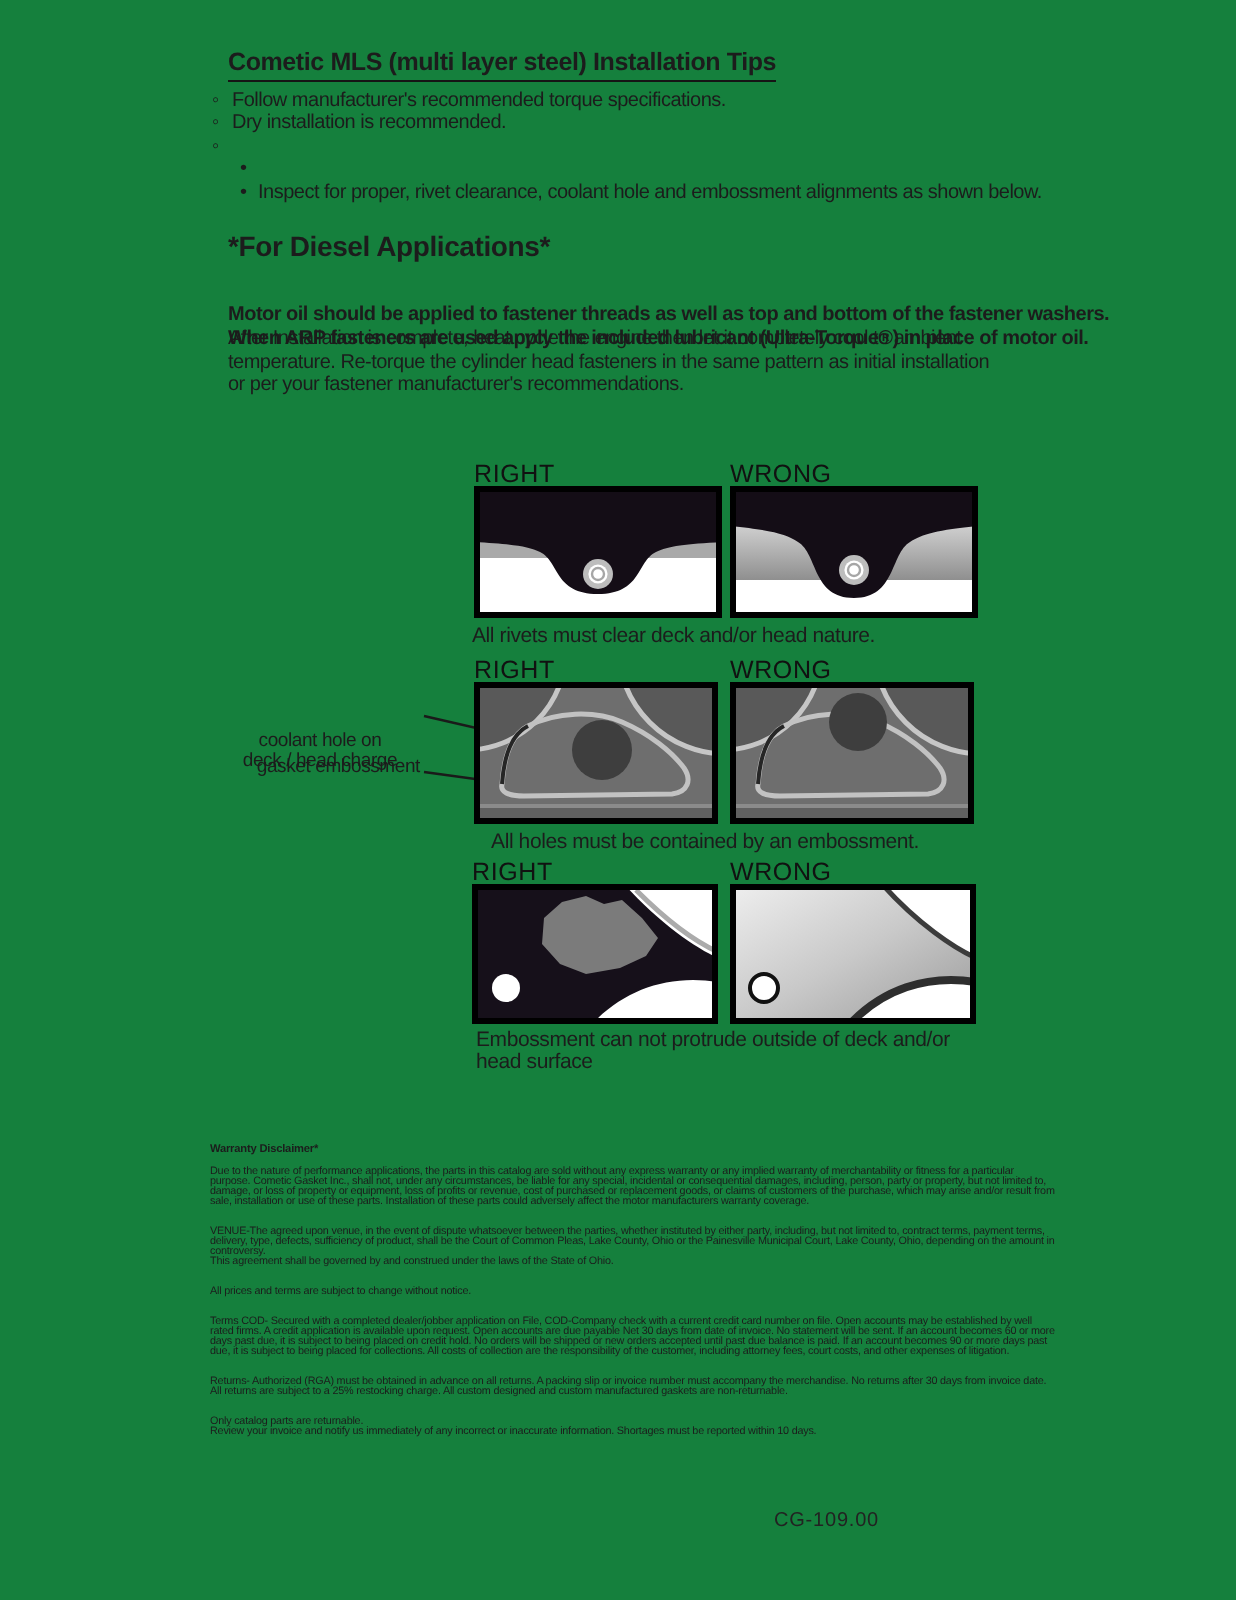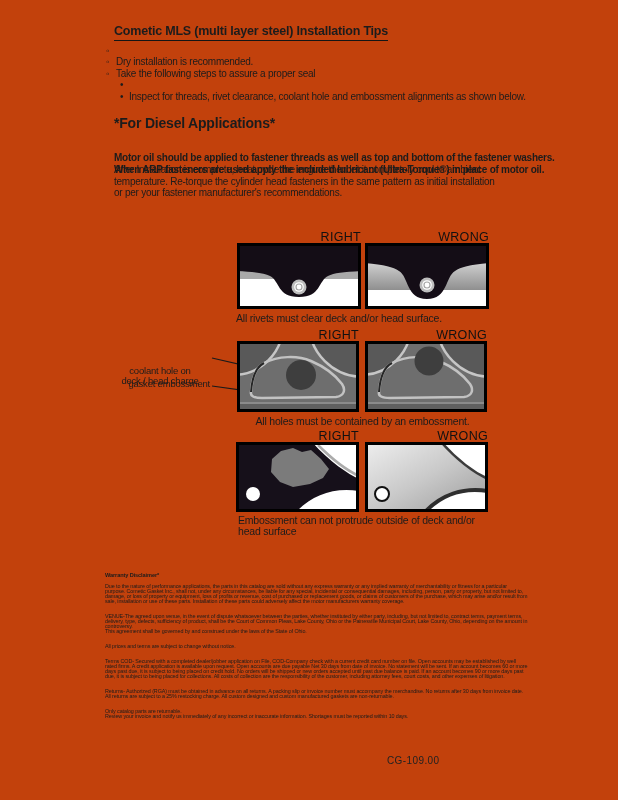--- a/index.html
+++ b/index.html
@@ -1,35 +1,35 @@
 <!DOCTYPE html>
 <html><head>
 <meta charset="utf-8">
 <style>
   html,body{margin:0;padding:0;background:#e8e8e8;}
-  .stage{position:relative;width:618px;height:800px;background:#c2410c;
+  .stage{position:relative;width:618px;height:800px;background:#15803d;
          font-family:"Liberation Sans",sans-serif;color:#1c1c1c;overflow:hidden;margin:0 auto;}
   .abs{position:absolute;}
 
   .title{left:114px;top:24px;font-size:12.5px;font-weight:bold;letter-spacing:-0.2px;
          border-bottom:1.5px solid #151515;padding-bottom:1.5px;}
 
   .tips{left:106px;top:45px;font-size:10px;line-height:11.4px;letter-spacing:-0.25px;width:440px;}
   .brow{display:flex;align-items:flex-start;}
   .bm{flex:0 0 10px;width:10px;font-size:10px;}
   .sub{margin-left:14px;}
   .sub .bm{flex:0 0 9px;width:9px;}
 
   .diesel-h{left:114px;top:115px;font-size:14px;font-weight:bold;letter-spacing:-0.2px;}
   .body-p{font-size:10px;line-height:11.5px;letter-spacing:-0.25px;white-space:pre-line;width:450px;}
   .p1{left:114px;top:152px;font-weight:bold;}
   .p2{left:114px;top:164px;}
   .note{left:114px;top:205px;}
 
-  .dg-label{font-size:12.5px;letter-spacing:0.3px;text-align:right;color:#111111;}
+  .dg-label{font-size:12.5px;letter-spacing:0.3px;text-align:left;color:#111111;}
   .caption{font-size:10.5px;letter-spacing:-0.2px;}
   .sidelabel{font-size:9.5px;line-height:10.2px;letter-spacing:-0.2px;text-align:right;}
 
   .panel{display:block;}
 
   .disc{left:105px;top:573px;width:423px;font-size:5.4px;line-height:5px;letter-spacing:-0.1px;}
   .disc h4{font-size:5.6px;margin:0 0 6px 0;}
   .disc p{margin:0 0 10px 0;white-space:pre-line;}
 
   .code{left:387px;top:755px;font-size:10px;letter-spacing:0.4px;color:#222222;}
@@ -37,35 +37,35 @@
 </head>
 <body>
 
 <div class="stage">
 
   <div class="abs title">Cometic MLS (multi layer steel) Installation Tips</div>
 
   <div class="abs tips">
     <div class="brow">
       <span class="bm">◦</span>
+      <span>Follow manufacturer's recommended torque specifications.</span>
     </div>
     <div class="brow">
       <span class="bm">◦</span>
       <span>Dry installation is recommended.</span>
     </div>
     <div class="brow">
       <span class="bm">◦</span>
-      <span>Take the following steps to assure a proper seal</span>
     </div>
     <div class="brow sub">
       <span class="bm">•</span>
     </div>
     <div class="brow sub">
       <span class="bm">•</span>
-      <span>Inspect for threads, rivet clearance, coolant hole and embossment alignments as shown below.</span>
+      <span>Inspect for proper, rivet clearance, coolant hole and embossment alignments as shown below.</span>
     </div>
   </div>
 
   <div class="abs diesel-h">*For Diesel Applications*</div>
   <div class="abs body-p p1">Motor oil should be applied to fastener threads as well as top and bottom of the fastener washers.
 When ARP fasteners are used apply the included lubricant (Ultra-Torque®) in place of motor oil.</div>
   <div class="abs body-p p2">After Installation is complete, heat cycle the engine then let it completely cool to ambient
 temperature. Re-torque the cylinder head fasteners in the same pattern as initial installation
 or per your fastener manufacturer's recommendations.</div>
 
@@ -92,21 +92,21 @@
       </defs>
       <rect width="124" height="66" fill="#ffffff"></rect>
       <rect x="0" y="20" width="124" height="27" fill="url(#dg1)"></rect>
       <path d="M0,0 H124 V20 C104,22 96,24 90,28 C80,34 83,56 62,56 C41,56 44,34 34,28 C28,24 20,22 0,20 Z" fill="#140d16"></path>
       <circle cx="62" cy="42" r="7.5" fill="#bdbdbd"></circle>
       <circle cx="62" cy="42" r="4.8" fill="#ffffff"></circle>
       <circle cx="62" cy="42" r="3" fill="none" stroke="#a6a6a6" stroke-width="1.2"></circle>
       <rect x="1.5" y="1.5" width="121" height="63" fill="none" stroke="#000000" stroke-width="3"></rect>
     </svg>
 
-    <div class="abs caption" style="left:236px;top:312px;">All rivets must clear deck and/or head surface.</div>
+    <div class="abs caption" style="left:236px;top:312px;">All rivets must clear deck and/or head nature.</div>
   </div>
 
   <div>
     <div class="abs dg-label" style="left:237px;top:328px;width:122px;">RIGHT</div>
     <div class="abs dg-label" style="left:365px;top:328px;width:122px;">WRONG</div>
 
     <div class="abs sidelabel" style="left:110px;top:366px;width:100px;text-align:center;">
       <div>coolant hole on</div>
       <div>deck / head charge</div>
     </div>
@@ -134,21 +134,21 @@
       <circle cx="-4" cy="-16" r="50" fill="#595959" stroke="#c6c6c6" stroke-width="2.5"></circle>
       <circle cx="126" cy="-18" r="54" fill="#595959" stroke="#c6c6c6" stroke-width="2.5"></circle>
       <rect x="0" y="61" width="122" height="2" fill="#8b8b8b"></rect>
       <rect x="0" y="63" width="122" height="8" fill="#606060"></rect>
       <path d="M14,51 C15,37 19,26 27,22 C41,15 60,14 74,20 C88,26 99,35 105,43 C109,49 107,55 99,56 L25,57 C17,57 13,55 14,51 Z" fill="none" stroke="#c2c2c2" stroke-width="2.5"></path>
       <path d="M14,51 C15,37 19,26 27,22" fill="none" stroke="#262626" stroke-width="2"></path>
       <circle cx="64" cy="20" r="14.5" fill="#3e3e3e"></circle>
       <rect x="1.5" y="1.5" width="119" height="68" fill="none" stroke="#000000" stroke-width="3"></rect>
     </svg>
 
-    <div class="abs caption" style="left:237px;top:415px;width:251px;text-align:center;">All holes must be contained by an embossment.</div>
+    <div class="abs caption" style="left:227px;top:415px;width:251px;text-align:center;">All holes must be contained by an embossment.</div>
   </div>
 
   <div>
     <div class="abs dg-label" style="left:236px;top:429px;width:123px;">RIGHT</div>
     <div class="abs dg-label" style="left:365px;top:429px;width:123px;">WRONG</div>
 
     <svg class="abs panel" style="left:236px;top:442px;" width="123" height="70" viewBox="0 0 123 70">
       <rect width="123" height="70" fill="#ffffff"></rect>
       <path d="M0,0 H76 C94,20 112,32 123,37 V49 C98,45 76,53 60,70 H0 Z" fill="#16101a"></path>
       <path d="M82,3 C98,19 112,29 123,34" fill="none" stroke="#ababab" stroke-width="2.5"></path>

